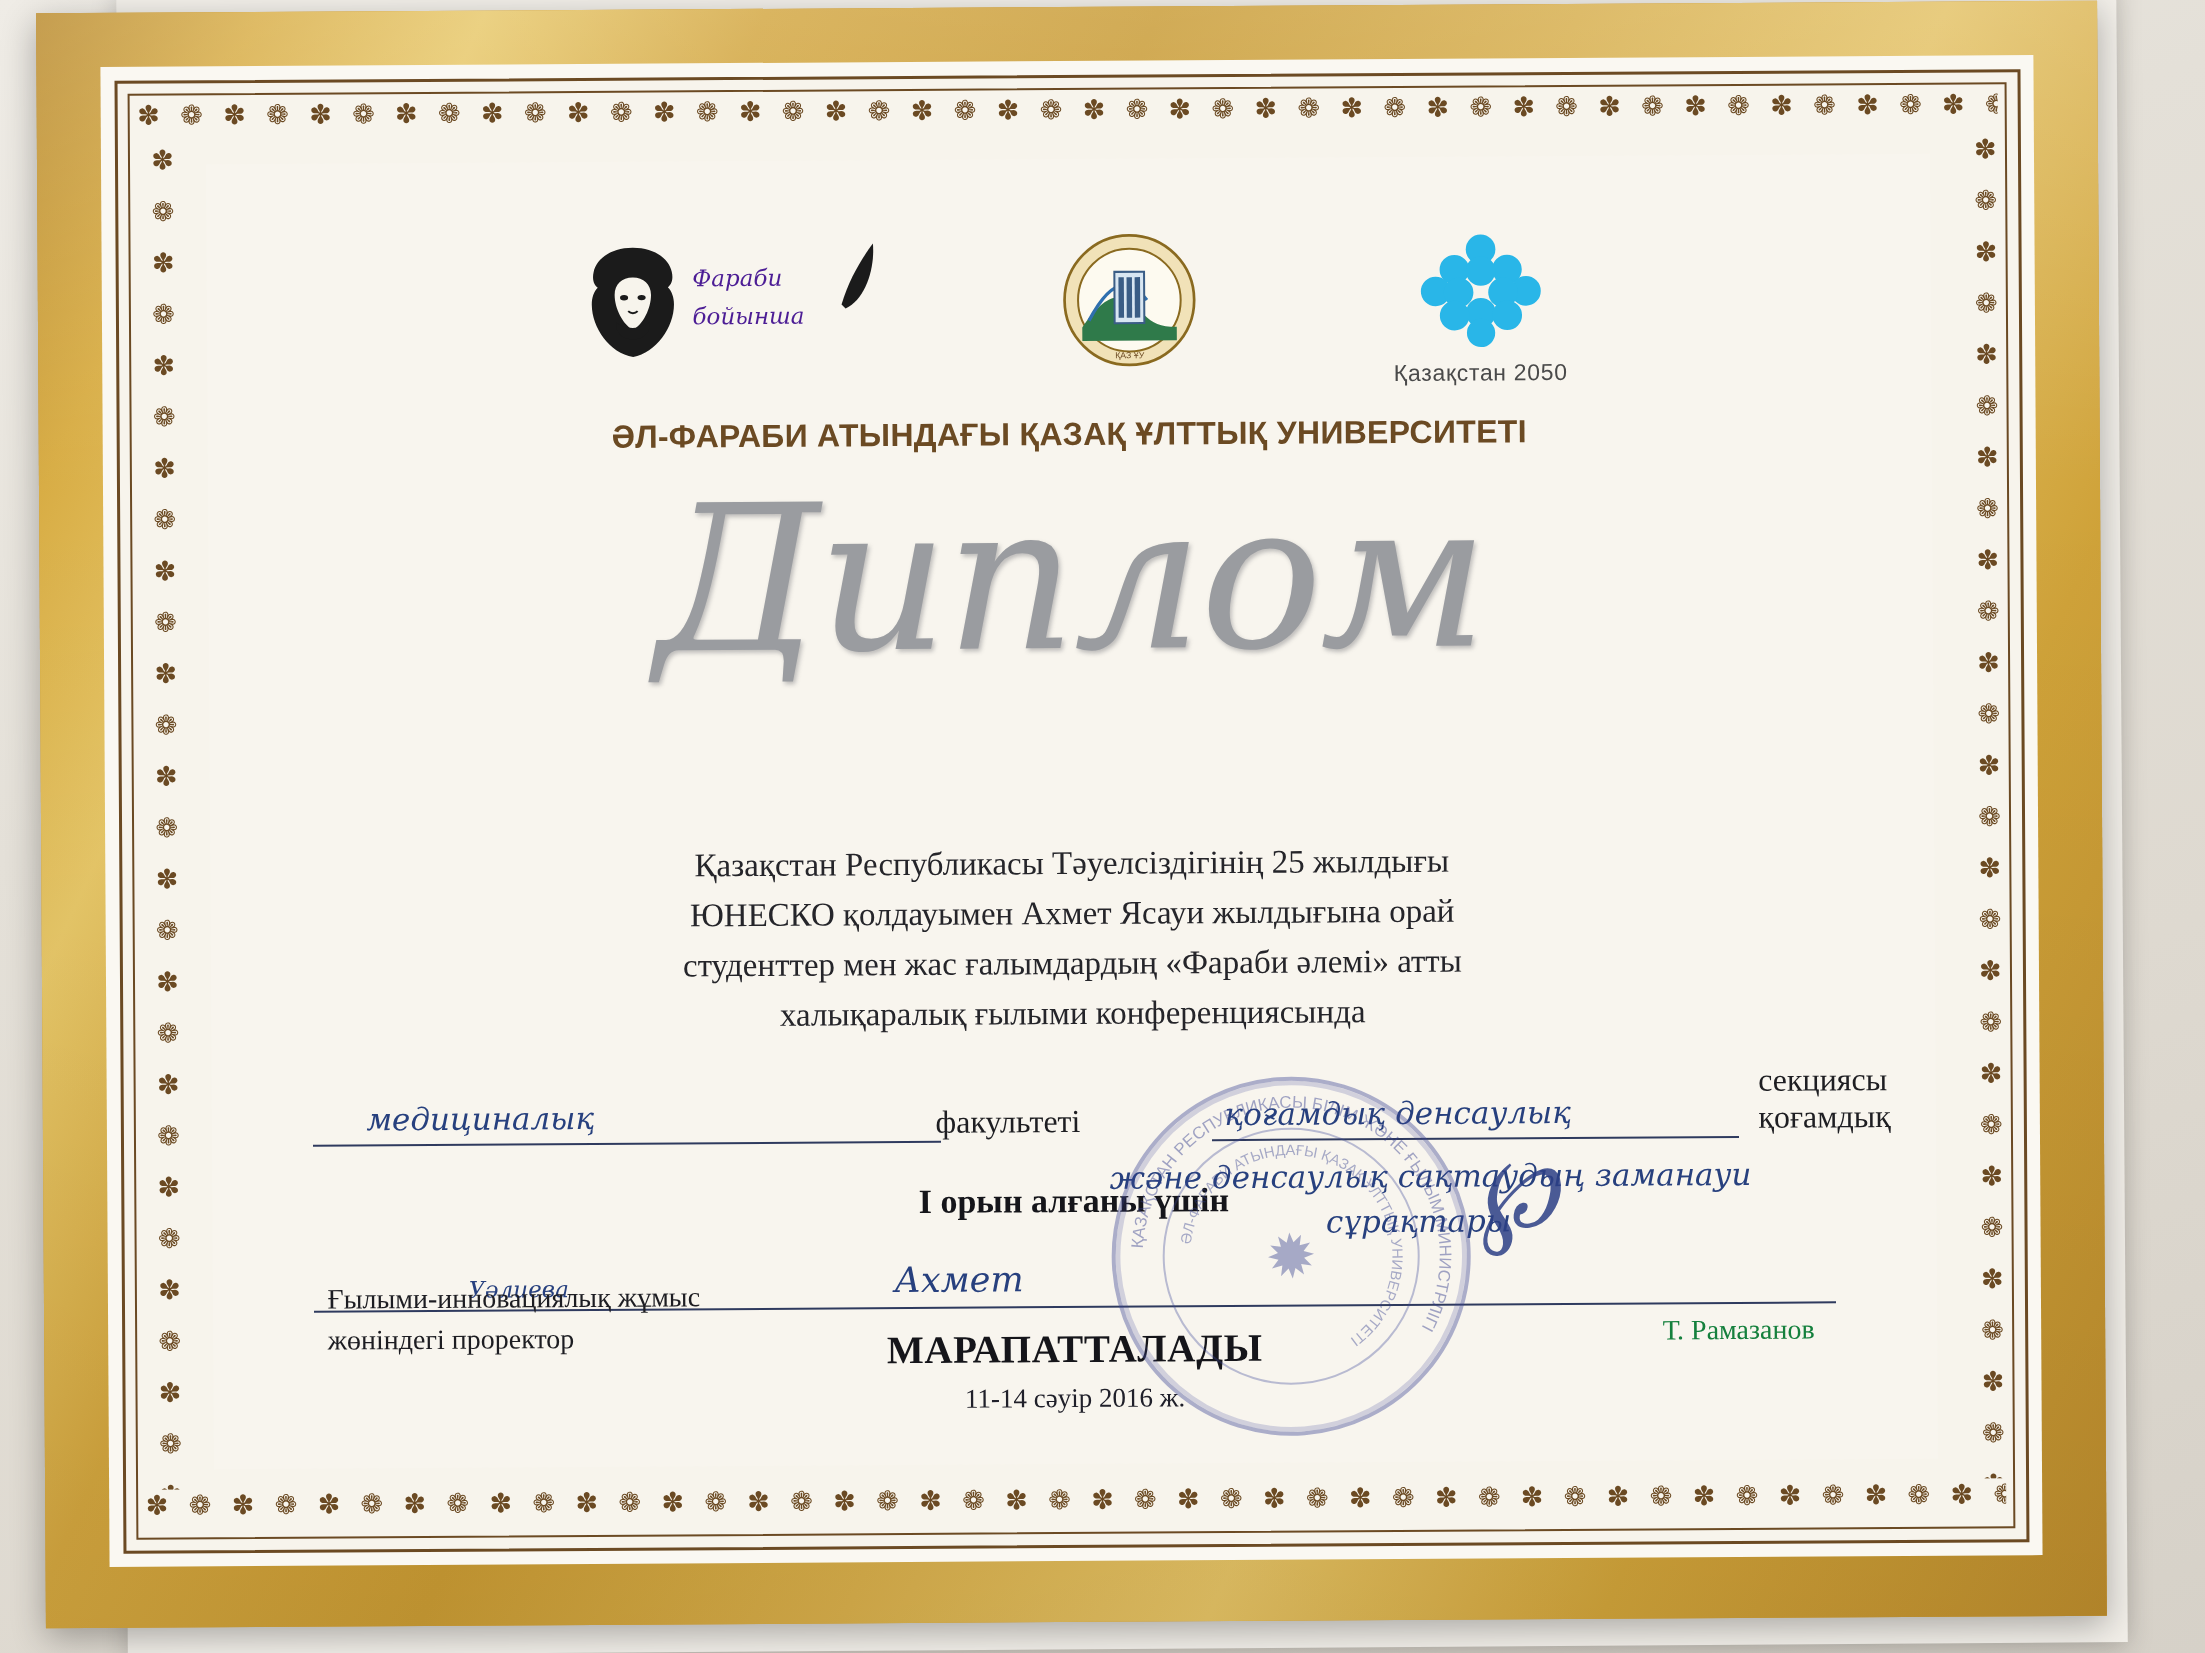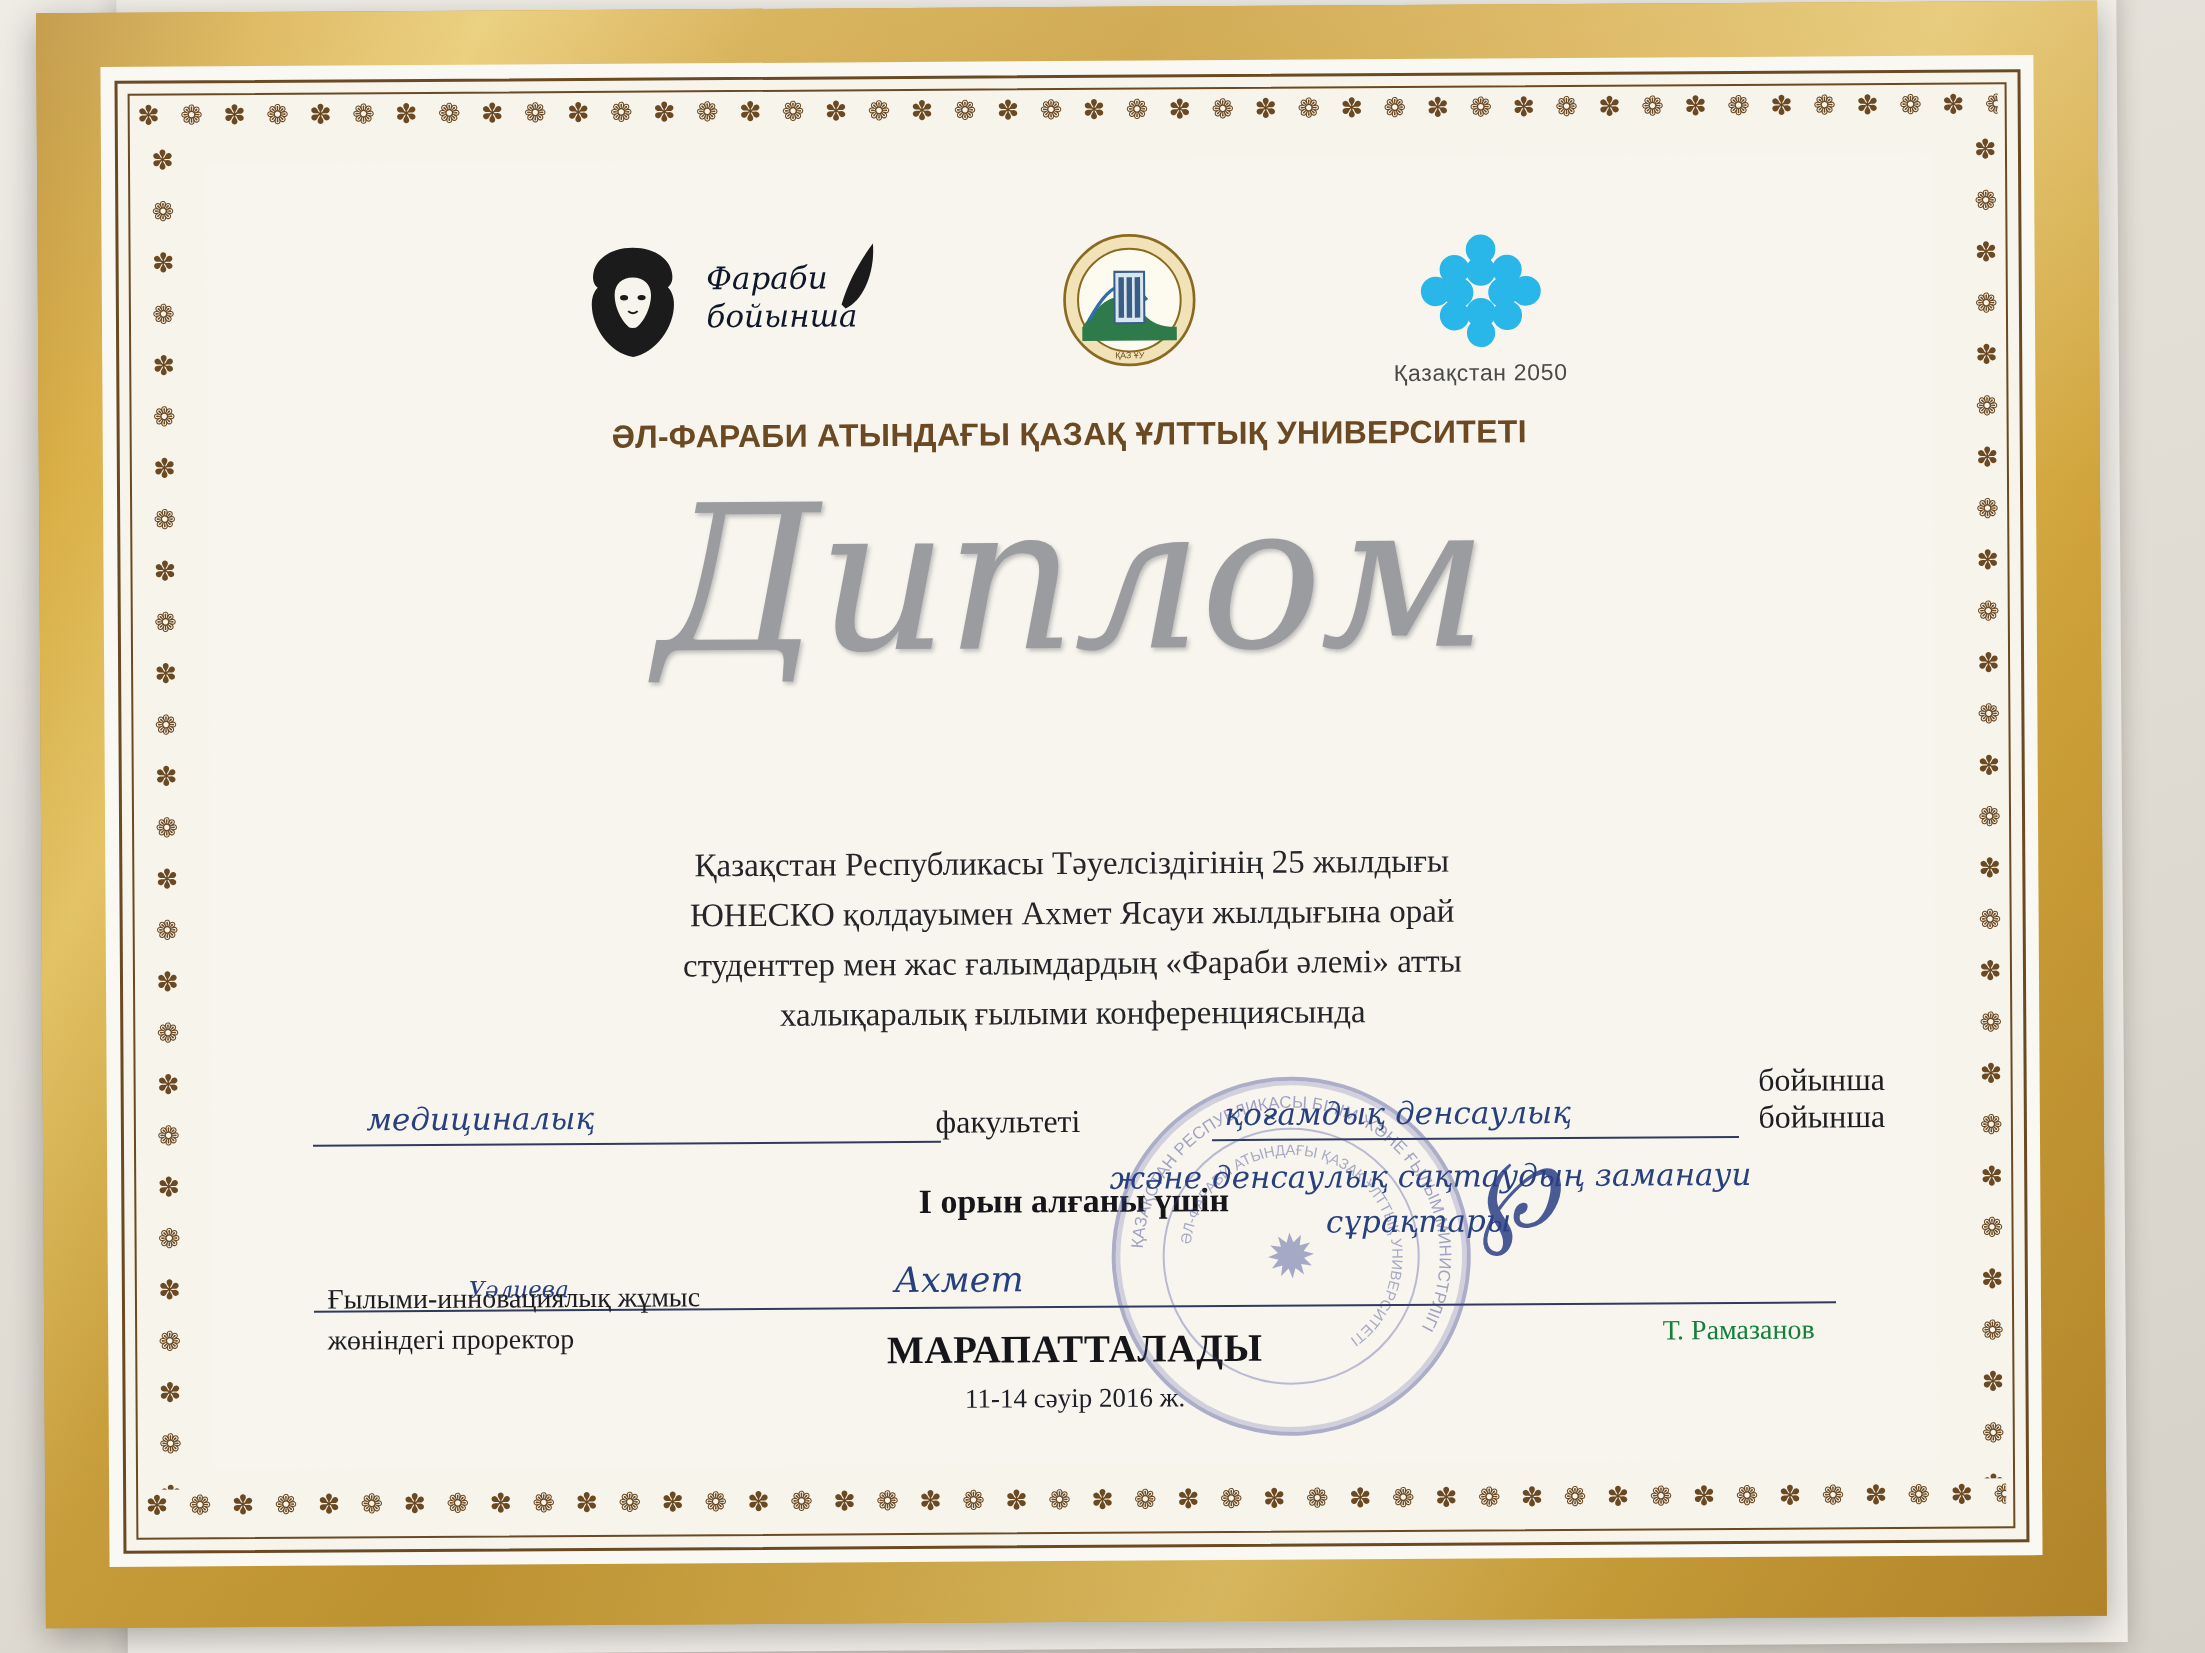--- a/index.html
+++ b/index.html
@@ -171,23 +171,23 @@
     position:absolute;right:378px;bottom:203px;
     font-family:"DejaVu Serif",serif;font-style:italic;
     font-size:101px;color:#2c3f86;opacity:.85;
     transform:rotate(-8deg);
   }
   
   .farabi-face{
     position:absolute;left:0;top:0;width:128px;height:128px;
   }
   .farabi-word{
-    position:absolute;left:138px;top:24px;
+    position:absolute;left:124px;top:24px;
     font-family:"DejaVu Serif",serif;font-style:italic;
-    font-size:31px;color:#0f172a;line-height:38px;
+    font-size:23px;color:#4c1d95;line-height:38px;
   }
 </style>
 </head>
 <body>
 
 <div class="photo-bg"></div>
 <div class="paper-under"></div>
 
 <div class="cert">
   <div class="gold"></div>
@@ -268,21 +268,21 @@
         </div>
 
         <div class="fields">
 
           <div class="line-row">
             <div class="rule" style="left:0;width:628px;"></div>
             <div class="hand" style="left:54px;bottom:23px;">медициналық</div>
             <div class="lbl" style="left:623px;">факультеті</div>
             <div class="rule" style="left:899px;width:527px;"></div>
             <div class="hand" style="left:912px;bottom:23px;">қоғамдық денсаулық</div>
-            <div class="lbl" style="left:1446px;">бойынша бойынша</div>
+            <div class="lbl" style="left:1446px;">секциясы қоғамдық</div>
           </div>
 
           <div style="position:relative;height:101px;">
             <div class="hand" style="left:797px;top:4px;">және денсаулық сақтаудың заманауи</div>
             <div class="hand" style="left:1013px;top:49px;">сұрақтары</div>
             <div class="center-bold orynbold" style="top:26px;">I орын алғаны үшін</div>
           </div>
 
           <div class="line-row">
             <div class="rule" style="left:0;right:0;"></div>

